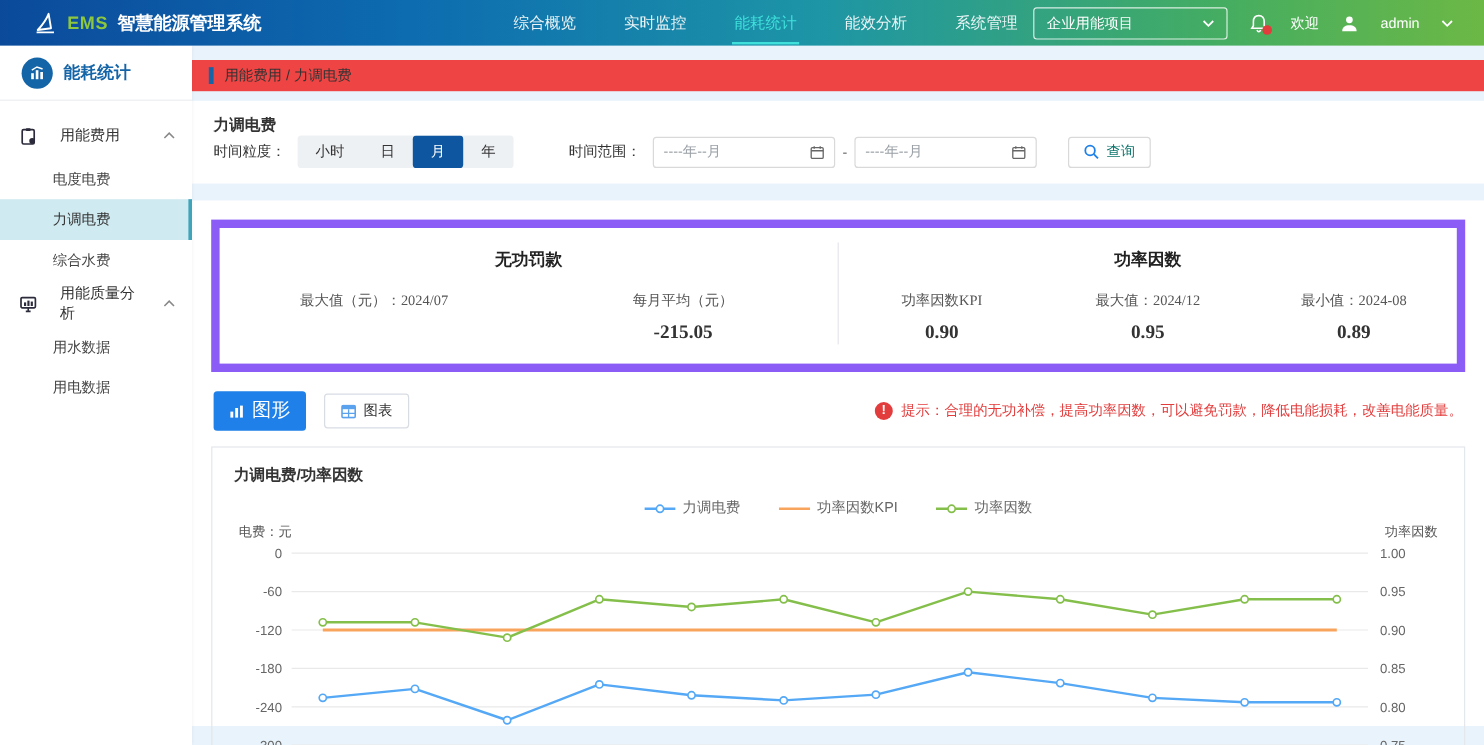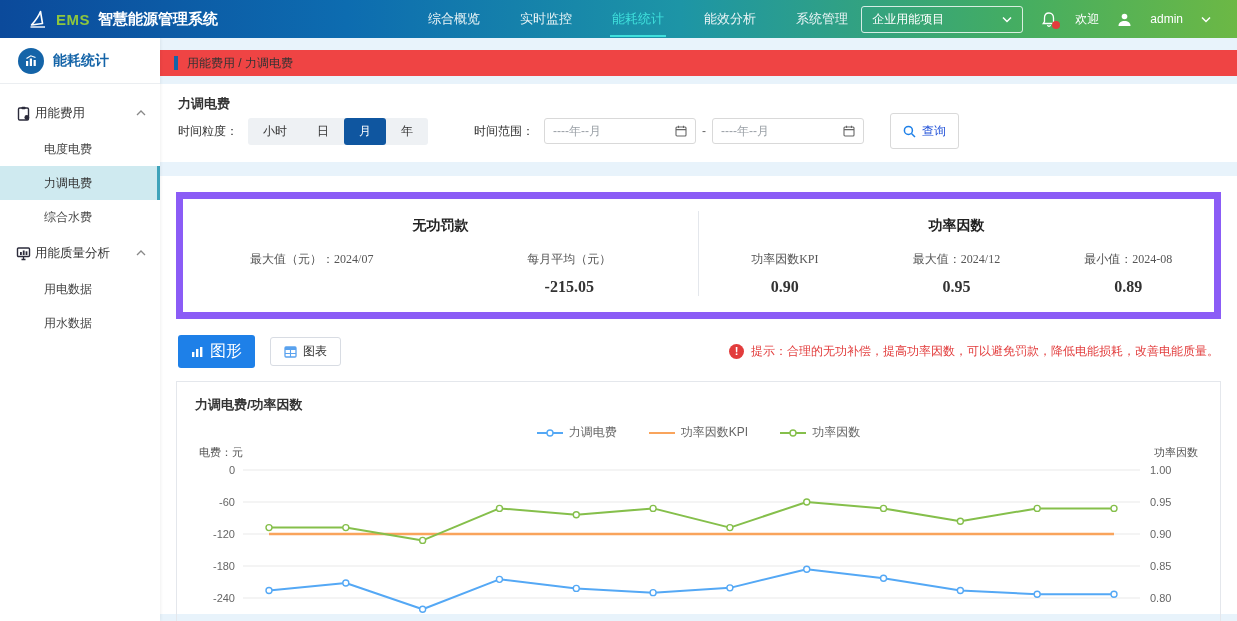--- a/index.html
+++ b/index.html
@@ -22,21 +22,21 @@
   .bell { position:relative; display:inline-flex; }
   .badge-dot { position:absolute; right:-3px; bottom:-1px; width:8px; height:8px; background:#e23c3c; border-radius:50%; }
   .welcome,.username { font-size:12px; }
 
   
   .sidebar { position:absolute; left:0; top:38px; width:160px; height:583px; background:#fff;
     box-shadow:1px 0 3px rgba(0,0,0,.06); z-index:4; }
   .module-head { display:flex; align-items:center; gap:9px; height:46px; padding-left:18px; border-bottom:1px solid #ebeef1; }
   .module-icon { width:26px; height:26px; border-radius:50%; background:#1464a8; display:flex; align-items:center; justify-content:center; }
   .module-title { color:#1464a8; font-size:14px; font-weight:bold; }
-  .side-group { display:flex; align-items:center; gap:4px; height:38px; padding:0 14px 0 16px; font-size:12.5px; color:#333; cursor:pointer; }
+  .side-group { display:flex; align-items:center; gap:19px; height:38px; padding:0 14px 0 16px; font-size:12.5px; color:#333; cursor:pointer; }
   .side-group .grp-label { flex:1; }
   .side-item { height:34px; display:flex; align-items:center; padding-left:44px; font-size:12px; color:#444; cursor:pointer; }
   .side-item.active { background:#cfeaf0; color:#333; border-right:3px solid #3fa3ba; }
 
   
   .main { position:absolute; left:160px; top:38px; width:1077px; height:583px; background:#e8f3fb; }
   .breadcrumb-bar { margin-top:12px; height:26px; background:#ef4444; display:flex; align-items:center; padding-left:14px; }
   .bc-bar { width:4px; height:14px; background:#1464a8; margin-right:9px; }
   .bc-text { font-size:12px; color:#333; }
 
@@ -45,22 +45,22 @@
   .filter-row { display:flex; align-items:center; margin-top:0; }
   .f-label { font-size:12px; color:#333; }
   .seg-group { display:flex; background:#eef1f4; border-radius:3px; margin-left:10px; overflow:hidden; }
   .seg { padding:5px 15px; font-size:12px; color:#333; cursor:pointer; }
   .seg.active { background:#0f56a0; color:#fff; border-radius:3px; }
   .range-label { margin-left:46px; }
   .date-input { display:flex; align-items:center; justify-content:space-between; width:152px; height:26px;
     border:1px solid #d9d9d9; border-radius:3px; padding:0 8px; margin-left:10px; background:#fff; cursor:pointer; }
   .date-ph { font-size:12px; color:#9aa0a6; }
   .range-sep { margin:0 6px; color:#666; font-size:12px; }
-  .search-btn { display:flex; align-items:center; gap:6px; margin-left:26px; height:36px; padding:0 12px;
-    border:1px solid #d9d9d9; border-radius:3px; background:#fff; font-size:12px; color:#1d4ed8; cursor:pointer; }
+  .search-btn { display:flex; align-items:center; gap:6px; margin-left:26px; height:26px; padding:0 12px;
+    border:1px solid #d9d9d9; border-radius:3px; background:#fff; font-size:12px; color:#0f766e; cursor:pointer; }
 
   .content-panel { margin-top:14px; background:#fff; padding:16px 16px 10px; height:438px; }
   .stats-box { border:7px solid #8b5cf6; display:flex; padding:12px 0 16px;font-family:Liberation Serif, serif; }
   .stats-half { flex:1; }
   .stats-half + .stats-half { border-left:1px solid #e4e7ec; }
   .stats-title { text-align:center; font-size:14px; font-weight:bold; color:#222; margin:6px 0 16px; }
   .stats-cols { display:flex; }
   .stats-col { flex:1; text-align:center; }
   .stat-label { font-size:12px; color:#555; }
   .stat-value { font-size:16px; font-weight:bold; color:#333; margin-top:10px; }
@@ -160,22 +160,22 @@
       <rect x="4" y="6" width="1.8" height="3" fill="#2b2b3b"></rect>
       <rect x="6.8" y="4.5" width="1.8" height="4.5" fill="#2b2b3b"></rect>
       <rect x="9.6" y="5.3" width="1.8" height="3.7" fill="#2b2b3b"></rect>
       <path d="M5.5 13.5 L9.5 13.5 M7.5 10.5 L7.5 13.5" stroke="#2b2b3b" stroke-width="1.3"></path>
       </svg>
     <span class="grp-label">用能质量分析</span>
     <svg width="10" height="6" viewBox="0 0 10 6">
       <polyline points="1,5 5,1 9,5" fill="none" stroke="#888" stroke-width="1.3"></polyline>
       </svg>
   </div>
+  <div class="side-item">用水数据</div>
   <div class="side-item">用电数据</div>
-  <div class="side-item">用水数据</div>
 </aside>
 
 <main class="main">
 
   <div class="breadcrumb-bar">
     <span class="bc-bar"></span>
     <span class="bc-text">用能费用 / 力调电费</span>
   </div>
 
   <section class="filter-card">

